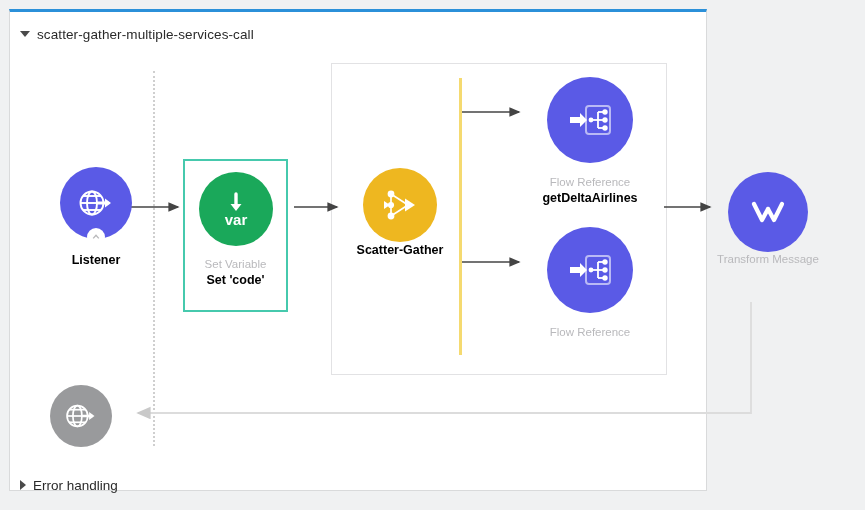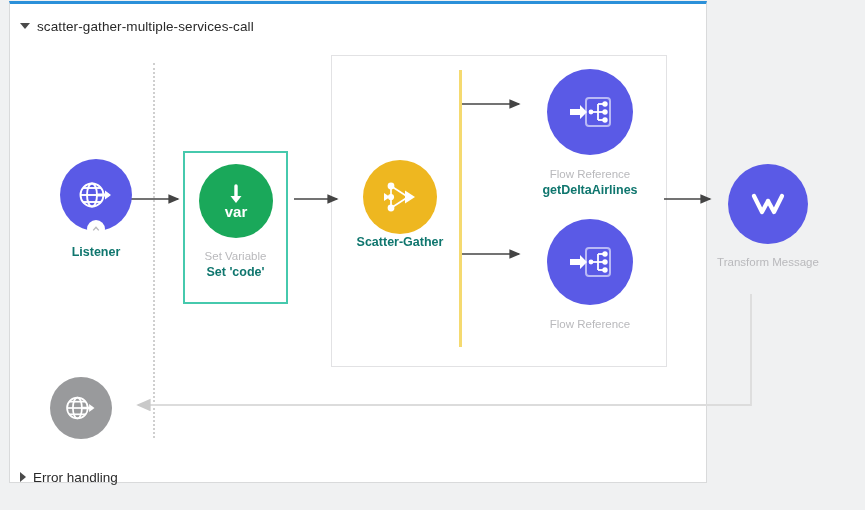--- a/index.html
+++ b/index.html
@@ -8,21 +8,21 @@
     width:865px;height:510px;
     background:#f0f1f2;
     font-family:"Liberation Sans", sans-serif;
     overflow:hidden;
     position:relative;
   }
 
   
   #canvas-panel{
     position:absolute;
-    left:9px; top:1px;
+    left:9px; top:9px;
     width:698px; height:482px;
     background:#ffffff;
     border:1px solid #d9dadb;
     border-top:3px solid #2b90d9;
     box-sizing:border-box;
   }
 
   
   #flow-header{
     position:absolute; left:10px; top:14px;
@@ -60,21 +60,21 @@
     border-radius:50%;
     display:flex;align-items:center;justify-content:center;
     margin:0 auto;
     position:relative;
   }
   .lbl-type{
     font-size:11.5px;color:#b9b9bc;line-height:15px;
     white-space:nowrap;font-weight:400;
   }
   .lbl-name{
-    font-size:12.5px;color:#0f766e;line-height:16px;
+    font-size:12.5px;color:#000000;line-height:16px;
     white-space:nowrap;font-weight:700;
   }
 
   
   #node-listener{left:30px; top:155px; width:112px;}
   #node-listener .circle{width:72px;height:72px;background:#5a5ae6;}
   #listener-badge{
     position:absolute;left:50%;bottom:-7px;transform:translateX(-50%);
     width:18px;height:18px;border-radius:50%;
     background:#ffffff;
@@ -118,21 +118,21 @@
 
   
   #node-delta{left:520px; top:65px; width:120px;}
   #node-united{left:520px; top:215px; width:120px;}
   #node-delta .circle,#node-united .circle{width:86px;height:86px;background:#5a5ae6;}
   #node-delta .lbl-type,#node-united .lbl-type{margin-top:12px;}
 
   
   #node-transform{left:693px; top:160px; width:130px;}
   #node-transform .circle{width:80px;height:80px;background:#5a5ae6;}
-  #node-transform .lbl-type{margin-top:11px;}
+  #node-transform .lbl-type{}
 
   
   #node-errorglobe{position:absolute;left:40px;top:373px;}
   #node-errorglobe .circle{width:62px;height:62px;background:#999a9c;}
   #error-handling-row{
     position:absolute;left:10px;top:465px;
     display:flex;align-items:center;gap:7px;height:16px;
   }
   #error-handling-label{font-size:13.5px;color:#2a2a2a;white-space:nowrap;}
 

